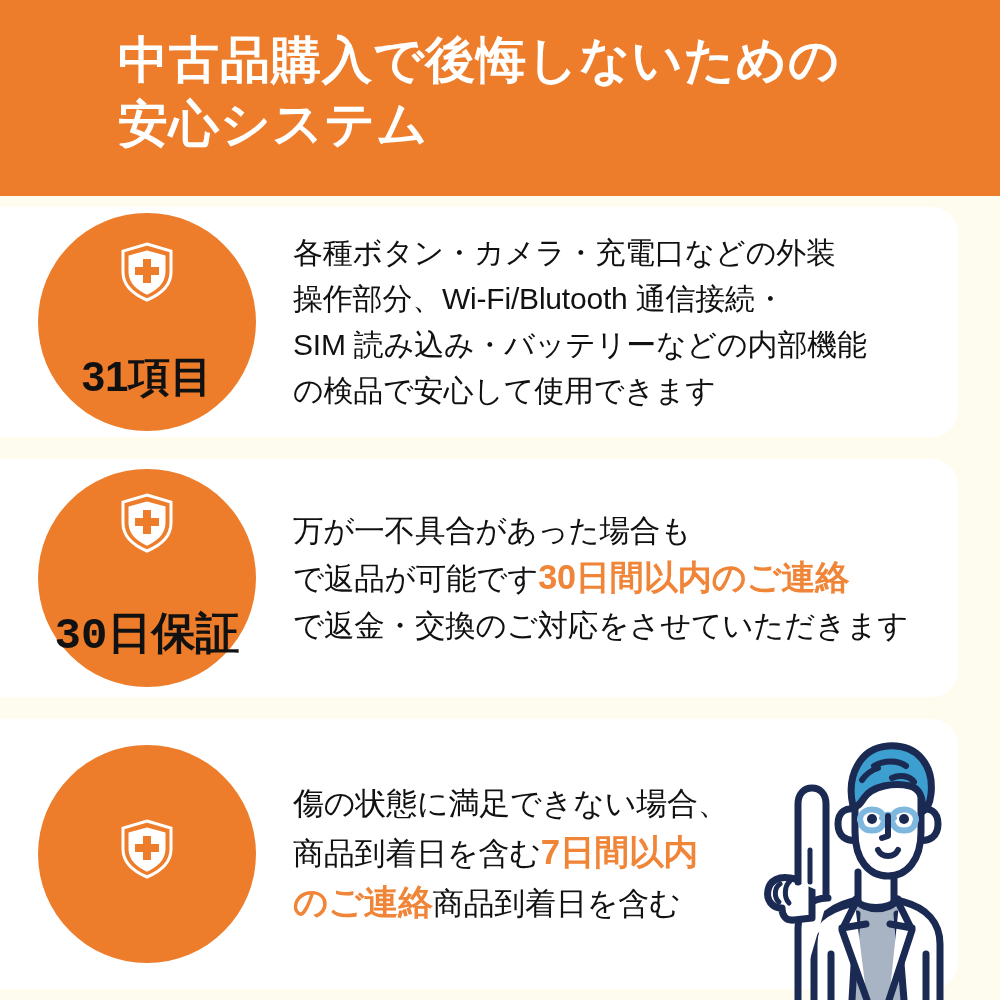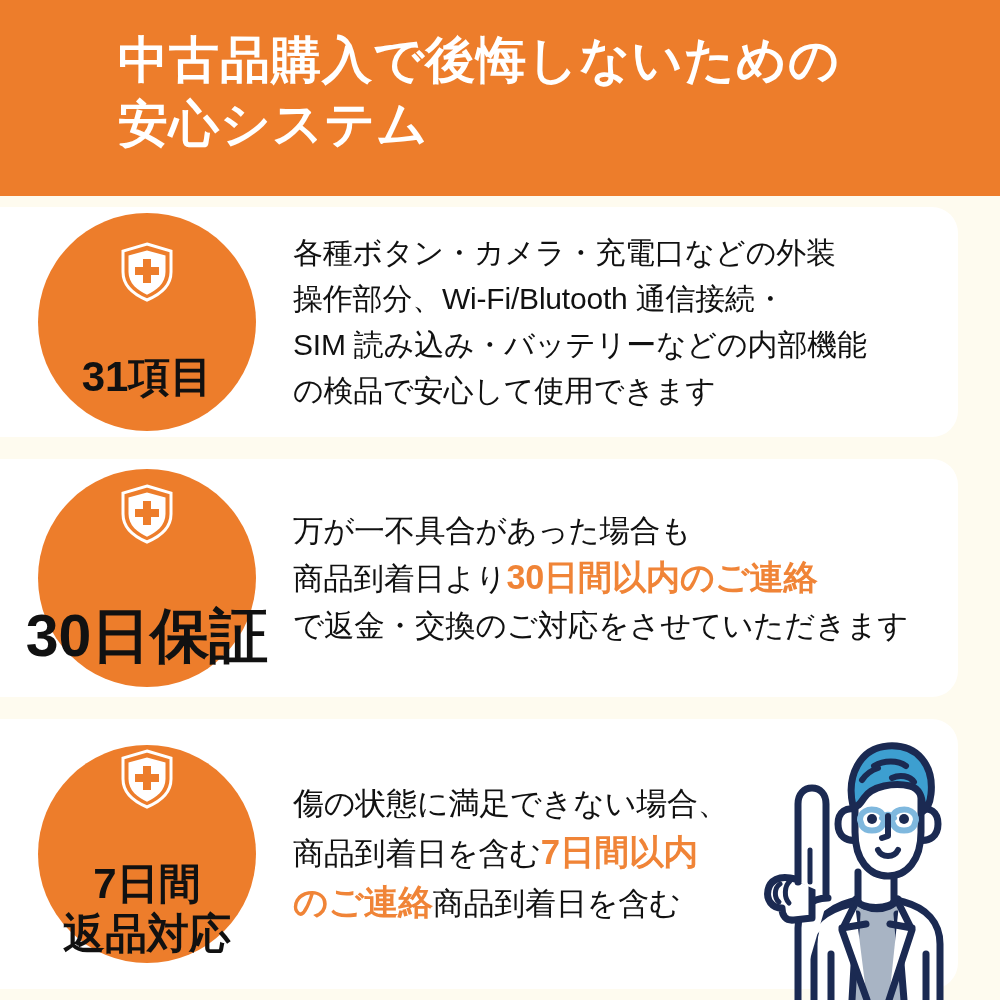--- a/index.html
+++ b/index.html
@@ -92,21 +92,21 @@
   .badge-2 .shield-icon { margin-bottom: 14px; }
   .badge-3 .shield-icon { margin-bottom: 6px; }
 
   .badge-text {
     text-align: center;
     font-weight: bold;
     line-height: 1.18;
     letter-spacing: 0px;
   }
   .badge-1 .badge-text { font-size: 42px; }
-  .badge-2 .badge-text { font-size: 59px; }
+  .badge-2 .badge-text { font-size: 44px; font-family: Liberation Mono, monospace; }
   .badge-3 .badge-text { font-size: 42px; }
   .badge-text div { white-space: nowrap; }
 
   
   .row-body {
     position: relative;
     z-index: 2;
     margin-left: 37px;
     color: #111111;
     font-size: 30px;
@@ -179,40 +179,36 @@
           <path d="M24 17 L32 17 L32 25 L40 25 L40 33 L32 33 L32 41 L24 41 L24 33 L16 33 L16 25 L24 25 Z" fill="#ED7D2B"></path>
         </svg>
       </span>
       <div class="badge-text">
         <div>30日保証</div>
       </div>
     </div>
 
     <div class="row-body">
       <div>万が一不具合があった場合も</div>
-      <div><span>商品到着日より</span><span class="hl">30日間以内のご連絡</span></div>
+      <div><span>で返品が可能です</span><span class="hl">30日間以内のご連絡</span></div>
       <div>で返金・交換のご対応をさせていただきます</div>
     </div>
   </div>
 
   <div class="row row-3">
     <div class="row-card"></div>
 
     <div class="badge badge-3">
       <span class="shield-icon">
         <svg width="56" height="60" viewBox="0 0 56 60">
           <path d="M28 2 L52 9 L52 30 C52 44 40 53 28 58 C16 53 4 44 4 30 L4 9 Z" fill="none" stroke="#FFFFFF" stroke-width="3"></path>
           <path d="M28 8.5 L46.5 13.5 L46.5 30 C46.5 41.5 37 48.8 28 52.7 C19 48.8 9.5 41.5 9.5 30 L9.5 13.5 Z" fill="#FFFFFF"></path>
           <path d="M24 17 L32 17 L32 25 L40 25 L40 33 L32 33 L32 41 L24 41 L24 33 L16 33 L16 25 L24 25 Z" fill="#ED7D2B"></path>
         </svg>
       </span>
-      <div class="badge-text">
-        <div>7日間</div>
-        <div>返品対応</div>
-      </div>
     </div>
 
     <div class="row-body">
       <div>傷の状態に満足できない場合、</div>
       <div><span>商品到着日を含む</span><span class="hl">7日間以内</span></div>
       <div><span class="hl">のご連絡</span><span>商品到着日を含む</span></div>
     </div>
 
     <svg class="illustration" viewBox="0 0 236 268">
       <g fill="none" stroke="#1B2A52" stroke-width="7" stroke-linecap="round" stroke-linejoin="round">

